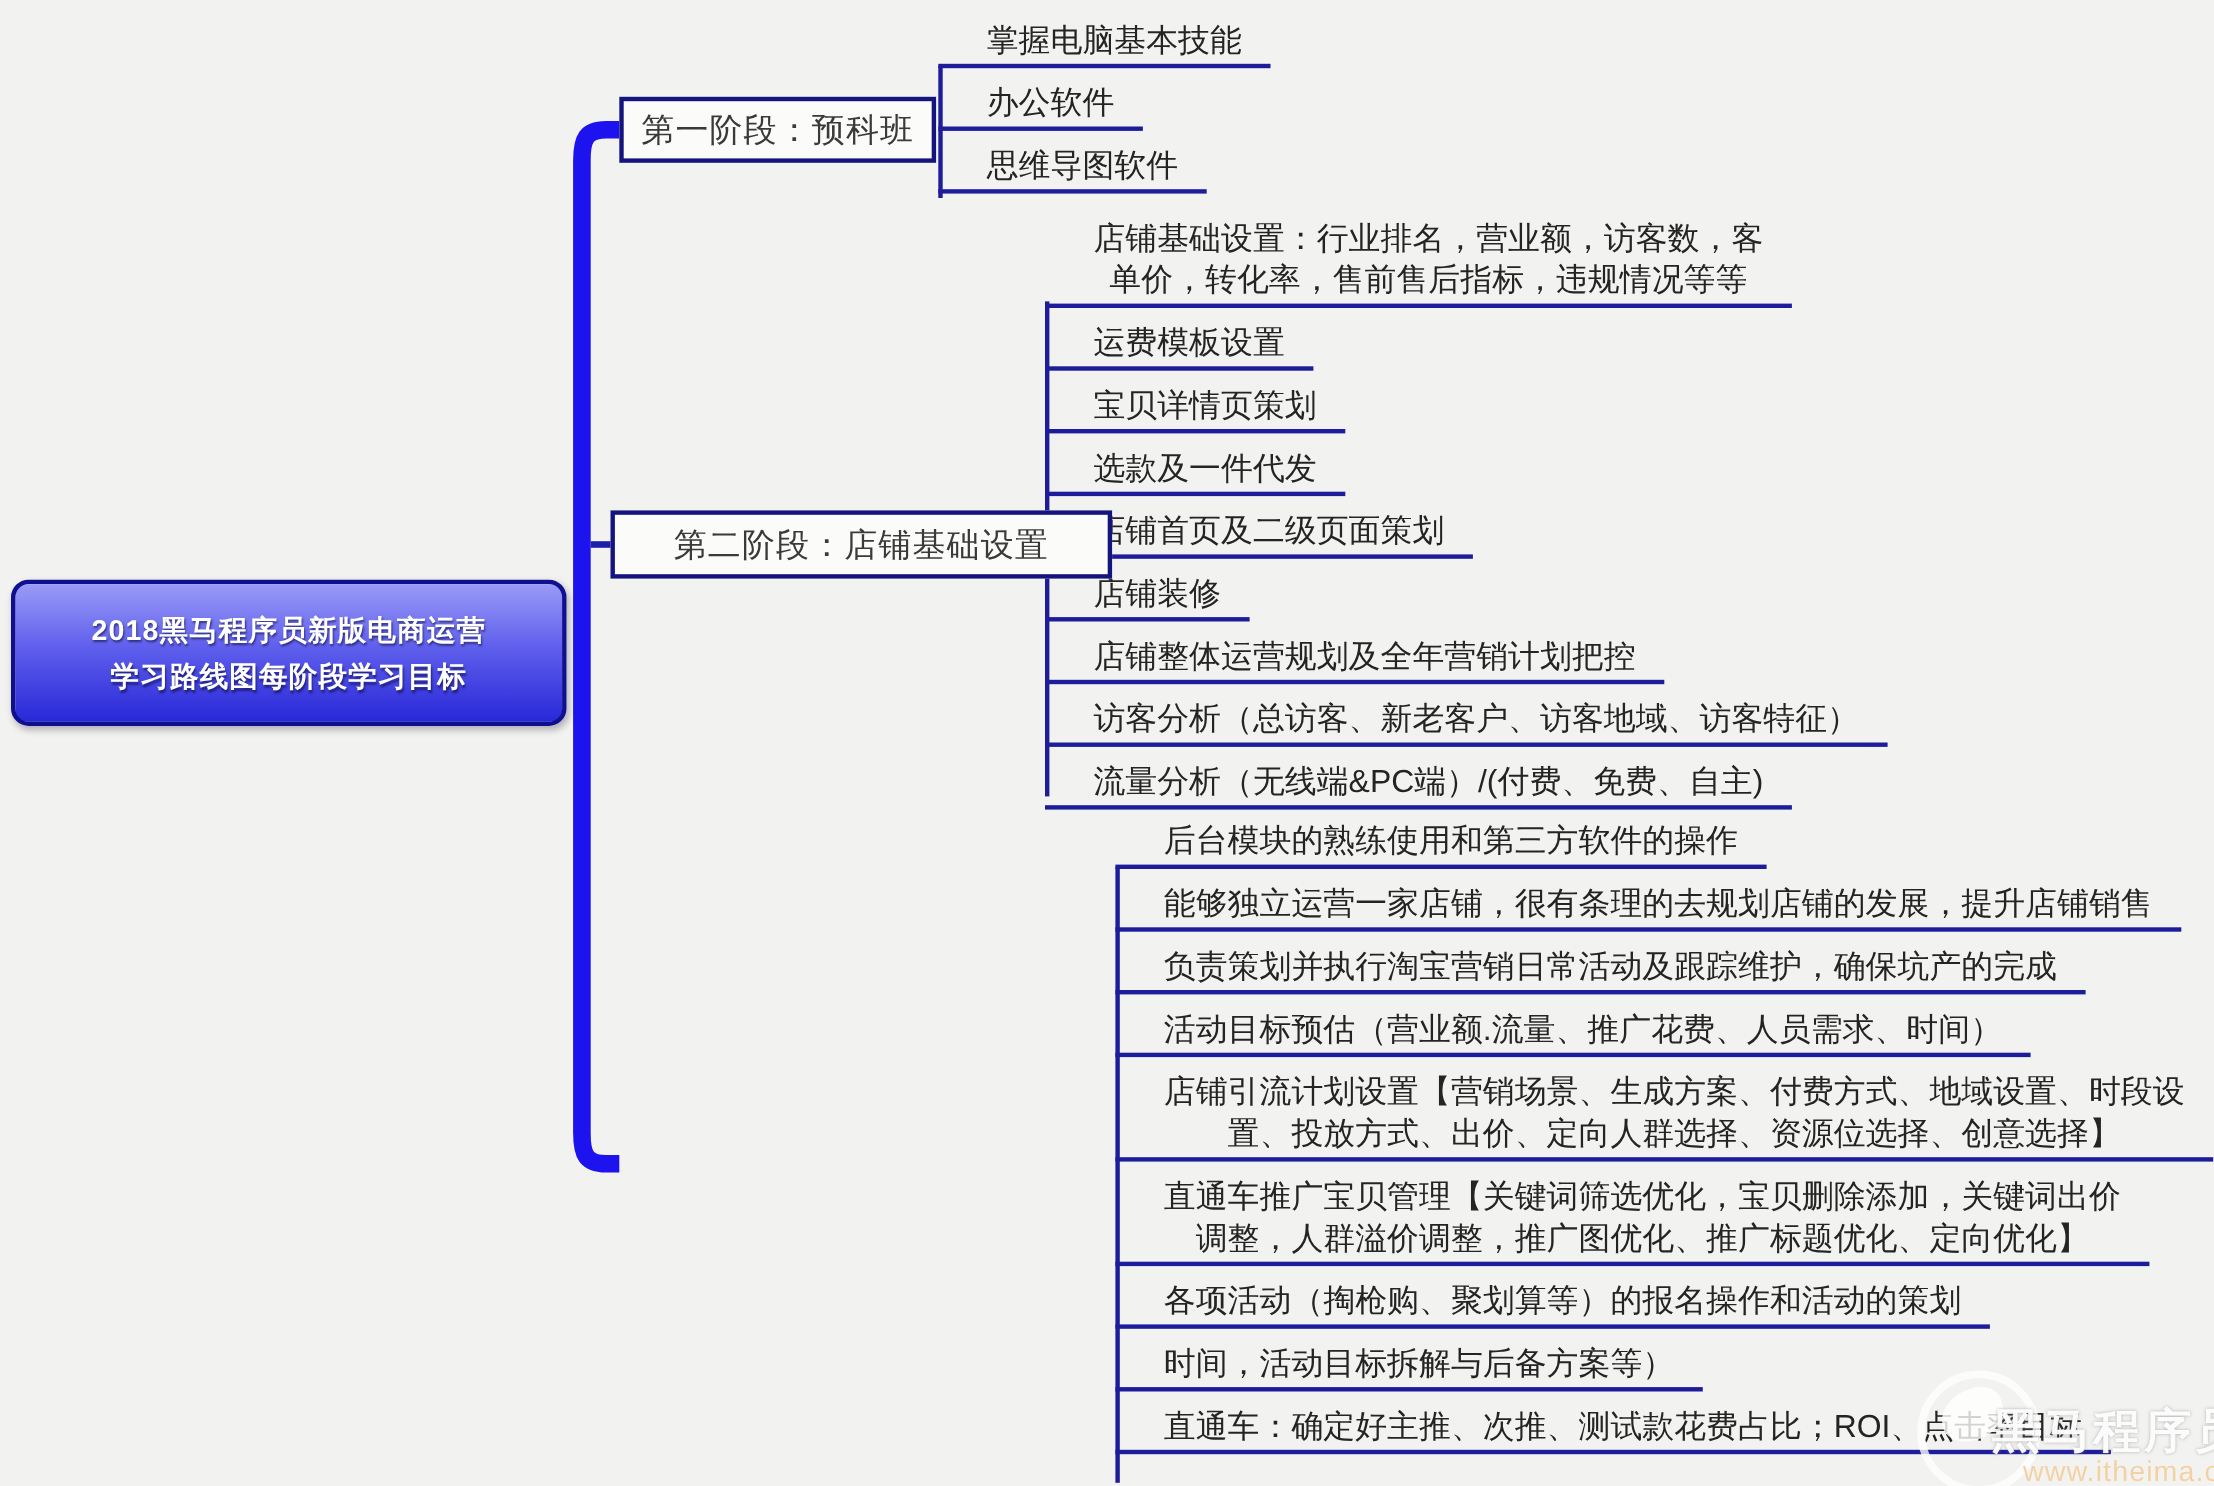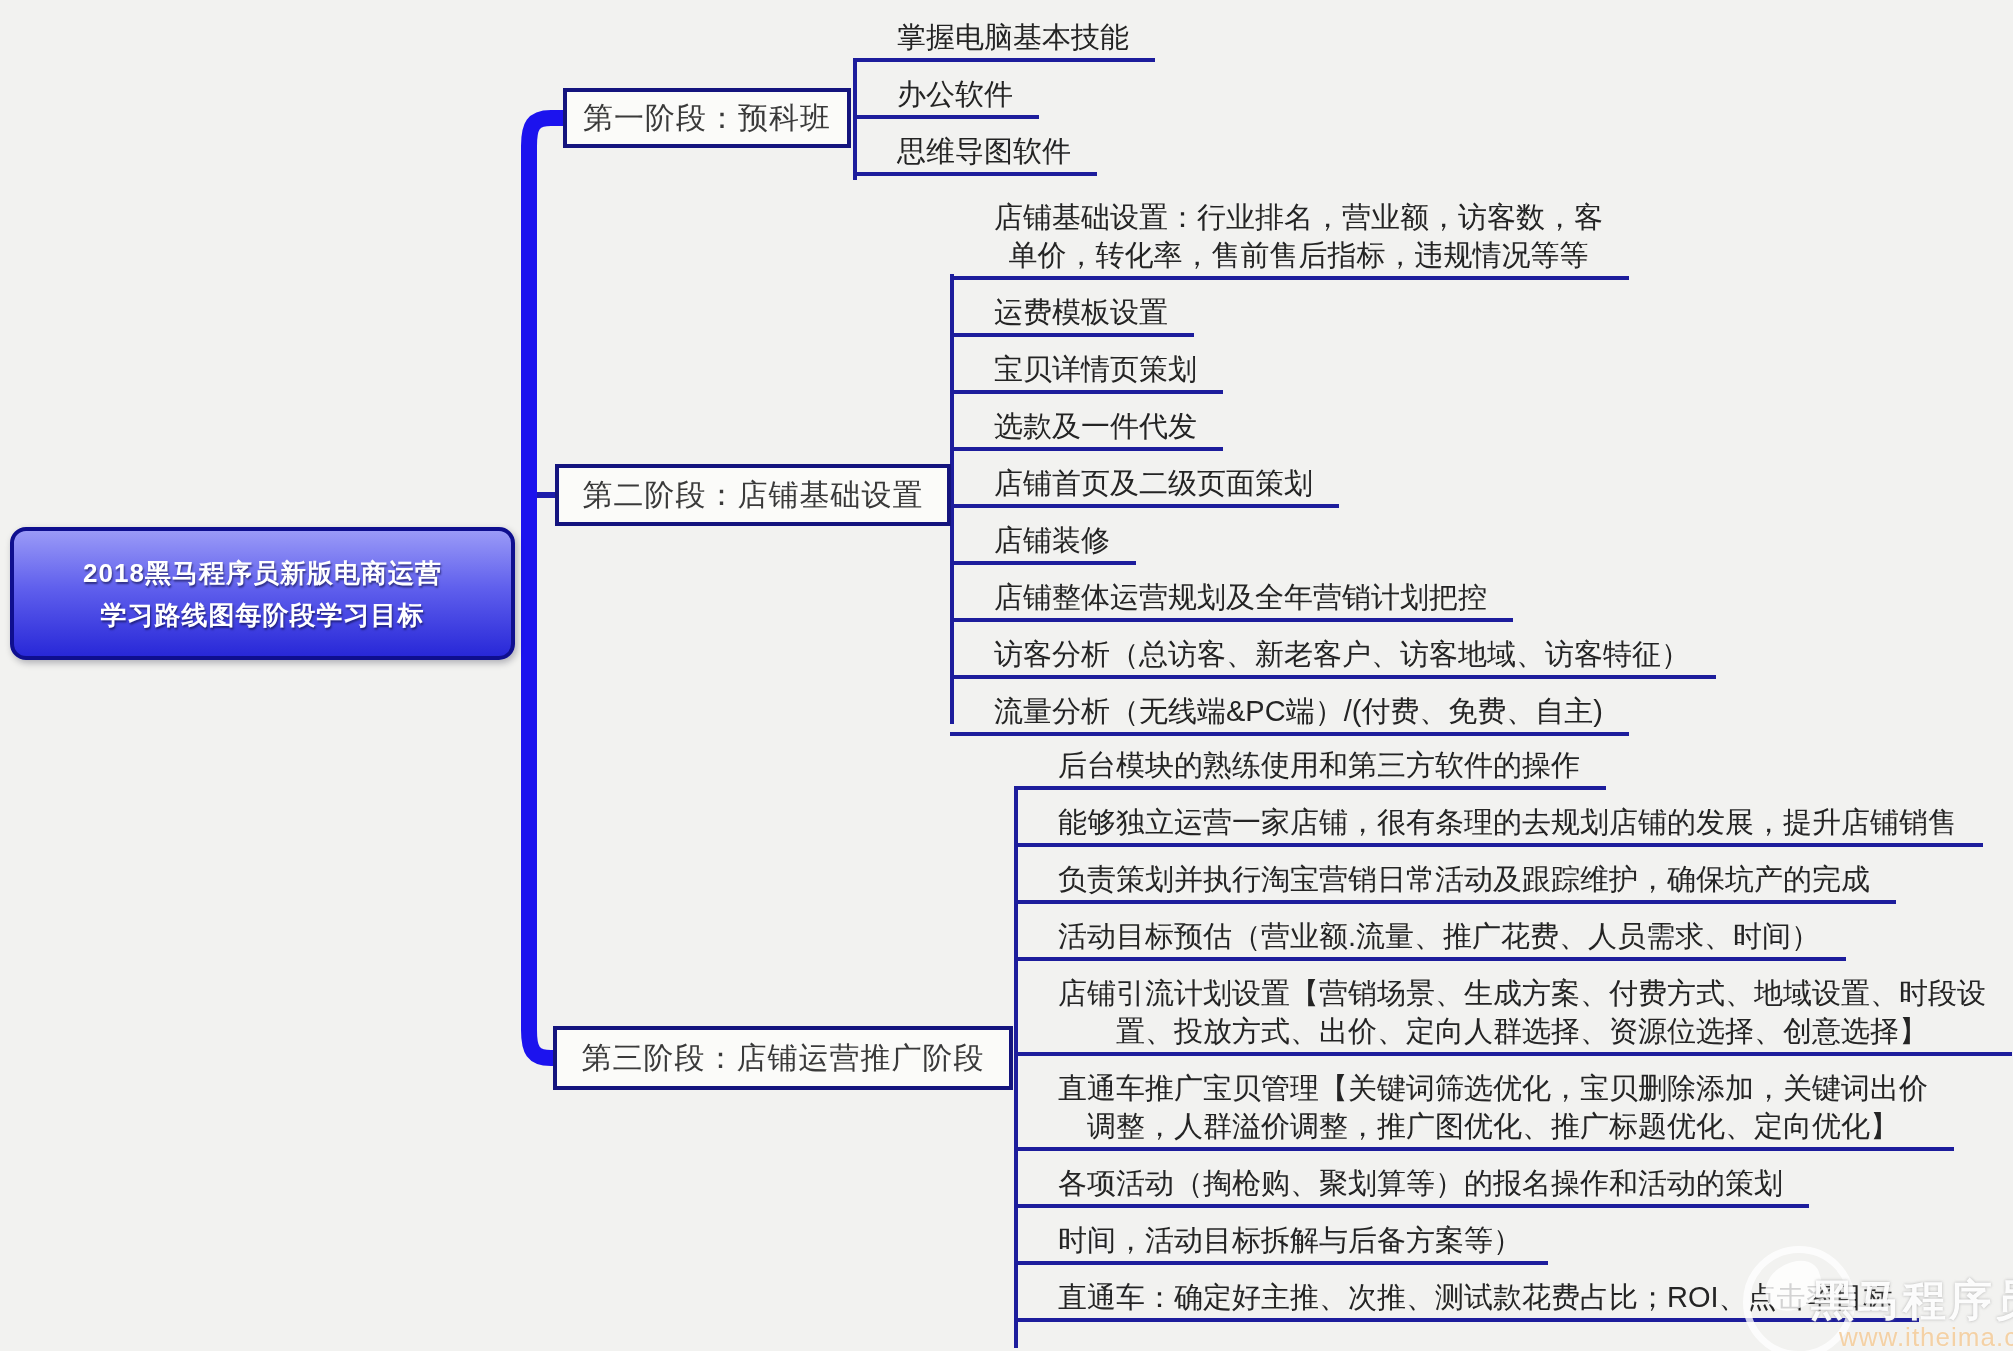--- a/index.html
+++ b/index.html
@@ -21,21 +21,21 @@
   .wires{position:absolute;left:0;top:0;pointer-events:none;}
 
   
   .stage-box{
     position:absolute;box-sizing:border-box;background:#fbfbf9;
     border:4px solid #14147e;color:#3a3a3a;
     display:flex;align-items:center;justify-content:center;
     font-size:30px;letter-spacing:1px;white-space:nowrap;z-index:3;
   }
   .stage-1{left:563px;top:88px;width:288px;height:60px;font-family:Liberation Serif, serif;}
-  .stage-2{left:555px;top:464px;width:396px;height:62px;}
+  .stage-2{left:555px;top:464px;width:456px;height:62px;}
   .stage-3{left:553px;top:1026px;width:460px;height:64px;}
 
   
   .children{position:absolute;z-index:2;text-align:center;}
   .children-1{left:853px;top:18px;}
   .children-2{left:950px;top:198px;}
   .children-3{left:1014px;top:746px;}
 
   .node{
     width:max-content;max-width:1010px;
@@ -86,23 +86,20 @@
   <div class="root-box">
     <div>2018黑马程序员新版电商运营</div>
     <div>学习路线图每阶段学习目标</div>
   </div>
 
   <div class="stage-box stage-1">
     <span>第一阶段：预科班</span>
   </div>
   <div class="stage-box stage-2">
     <span>第二阶段：店铺基础设置</span>
-  </div>
-  <div class="stage-box stage-3">
-    <span>第三阶段：店铺运营推广阶段</span>
   </div>
 
   <div class="vline vline-1"></div>
   <div class="vline vline-2"></div>
   <div class="vline vline-3"></div>
 
   <div class="children children-1">
       <div class="node">
         <div class="node-line">掌握电脑基本技能</div>
       </div>

